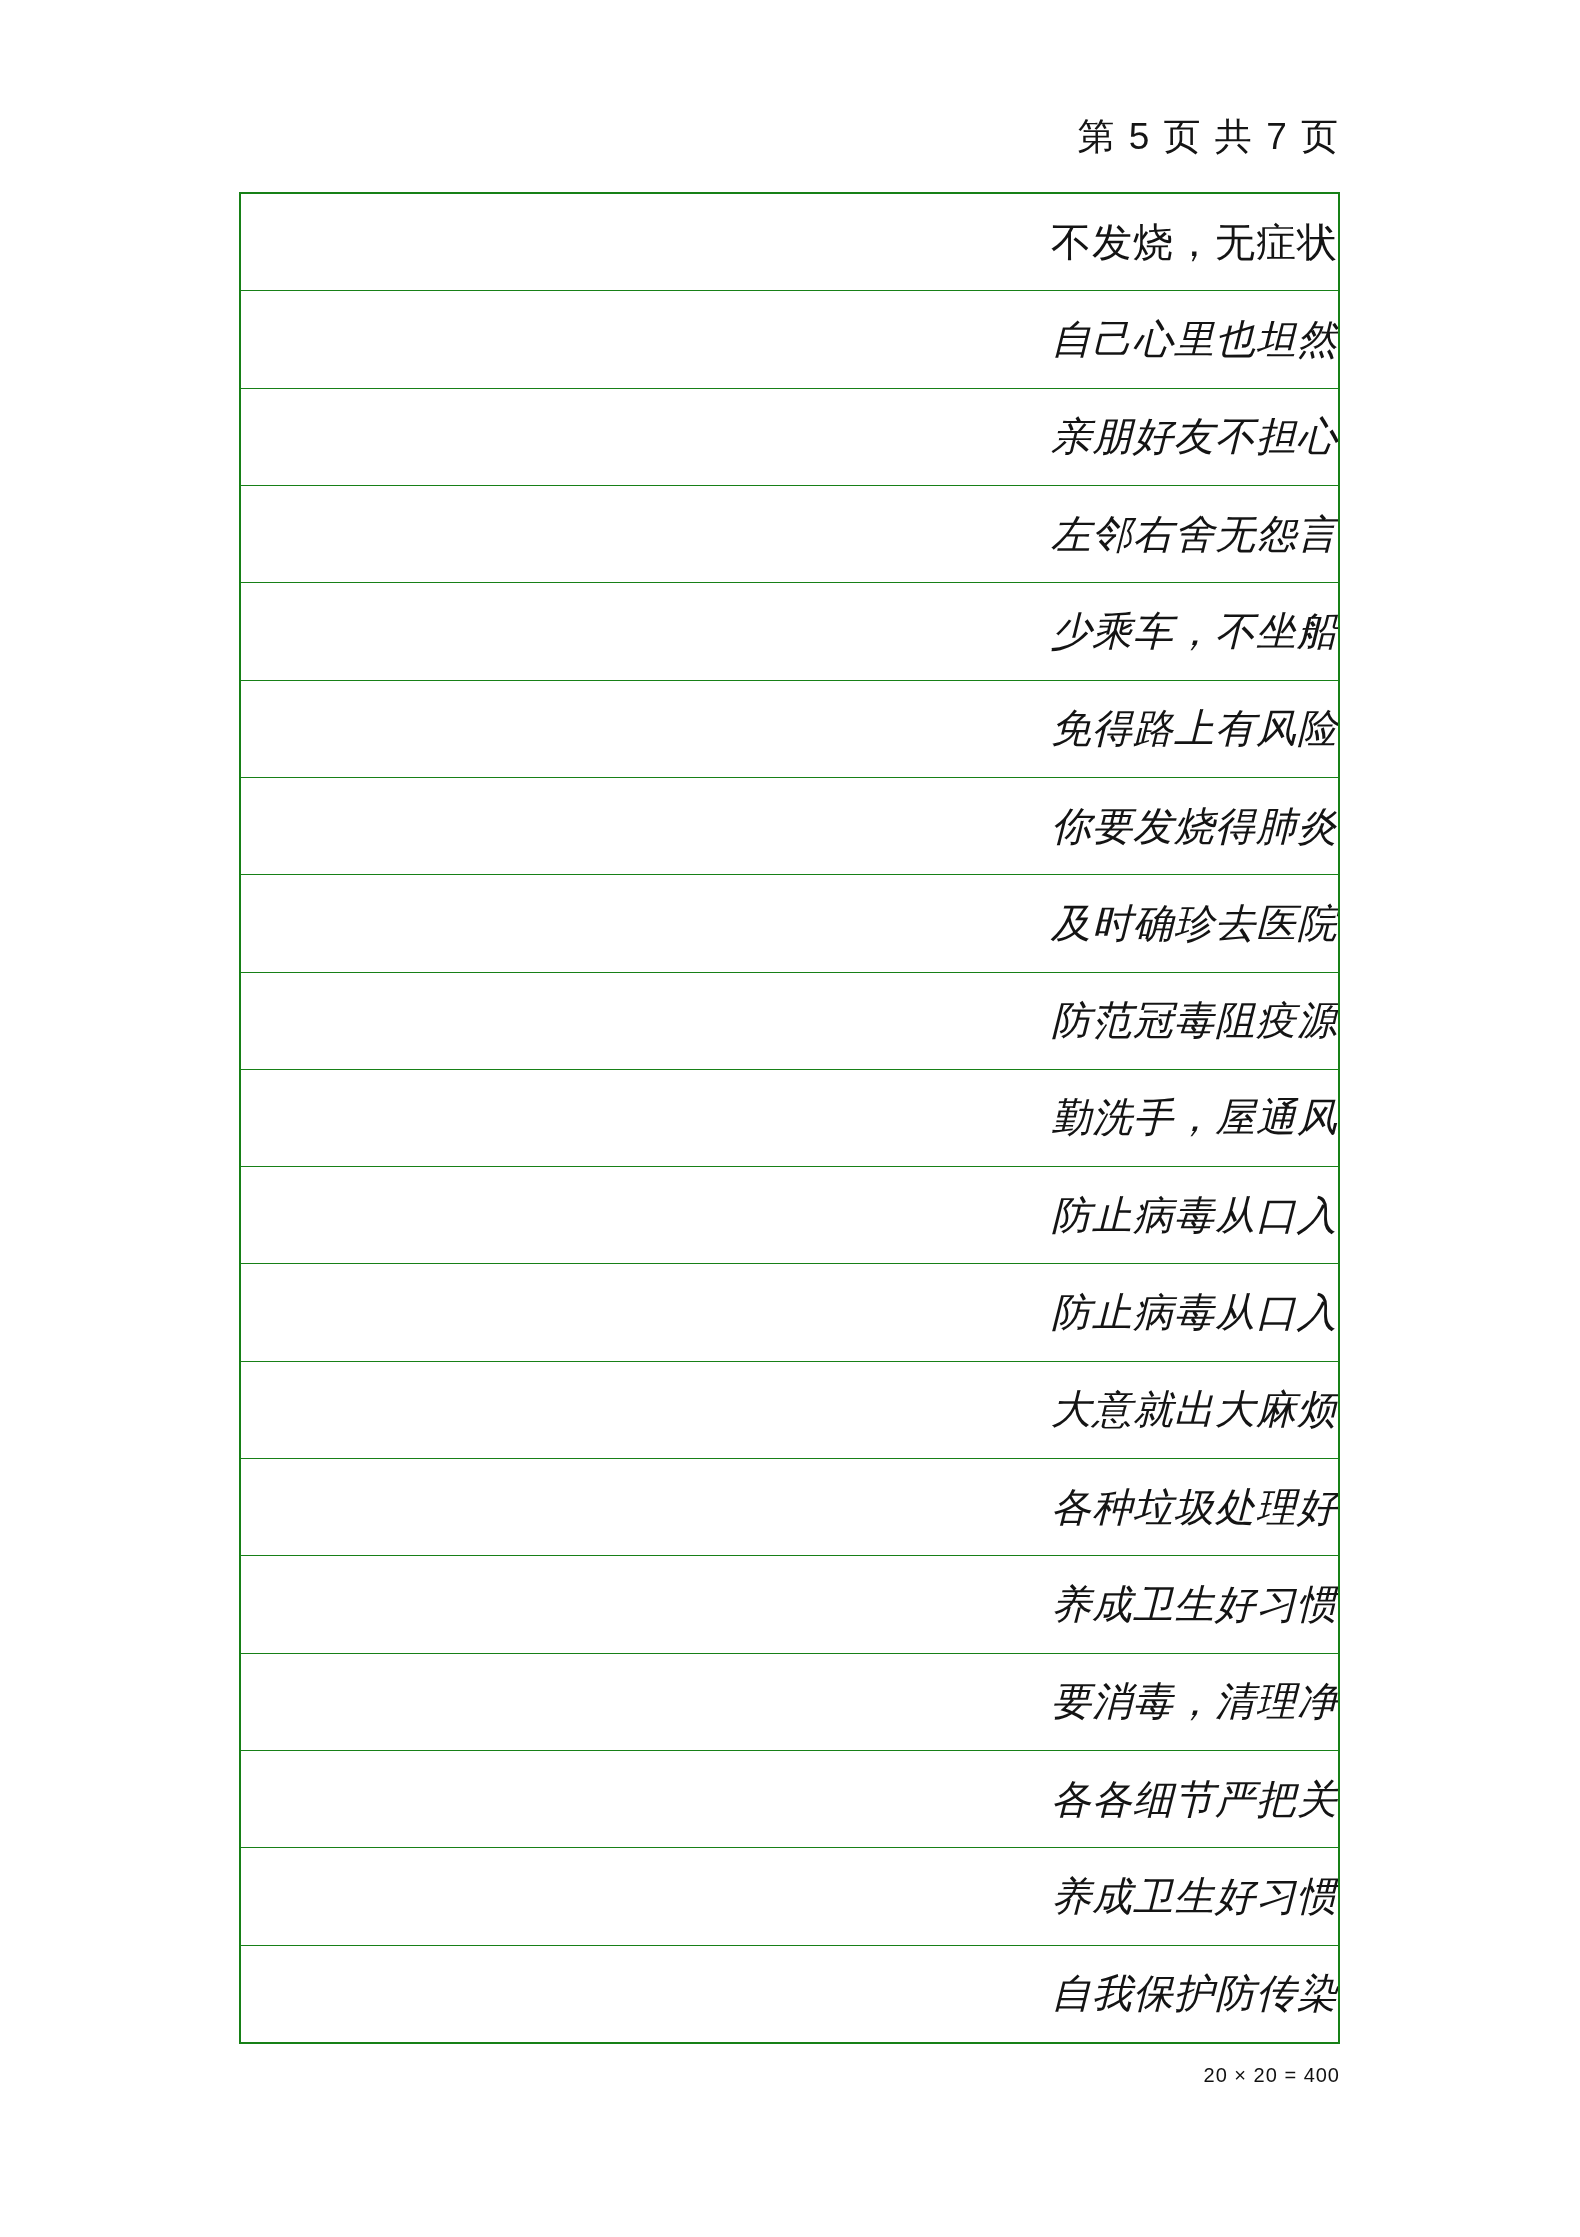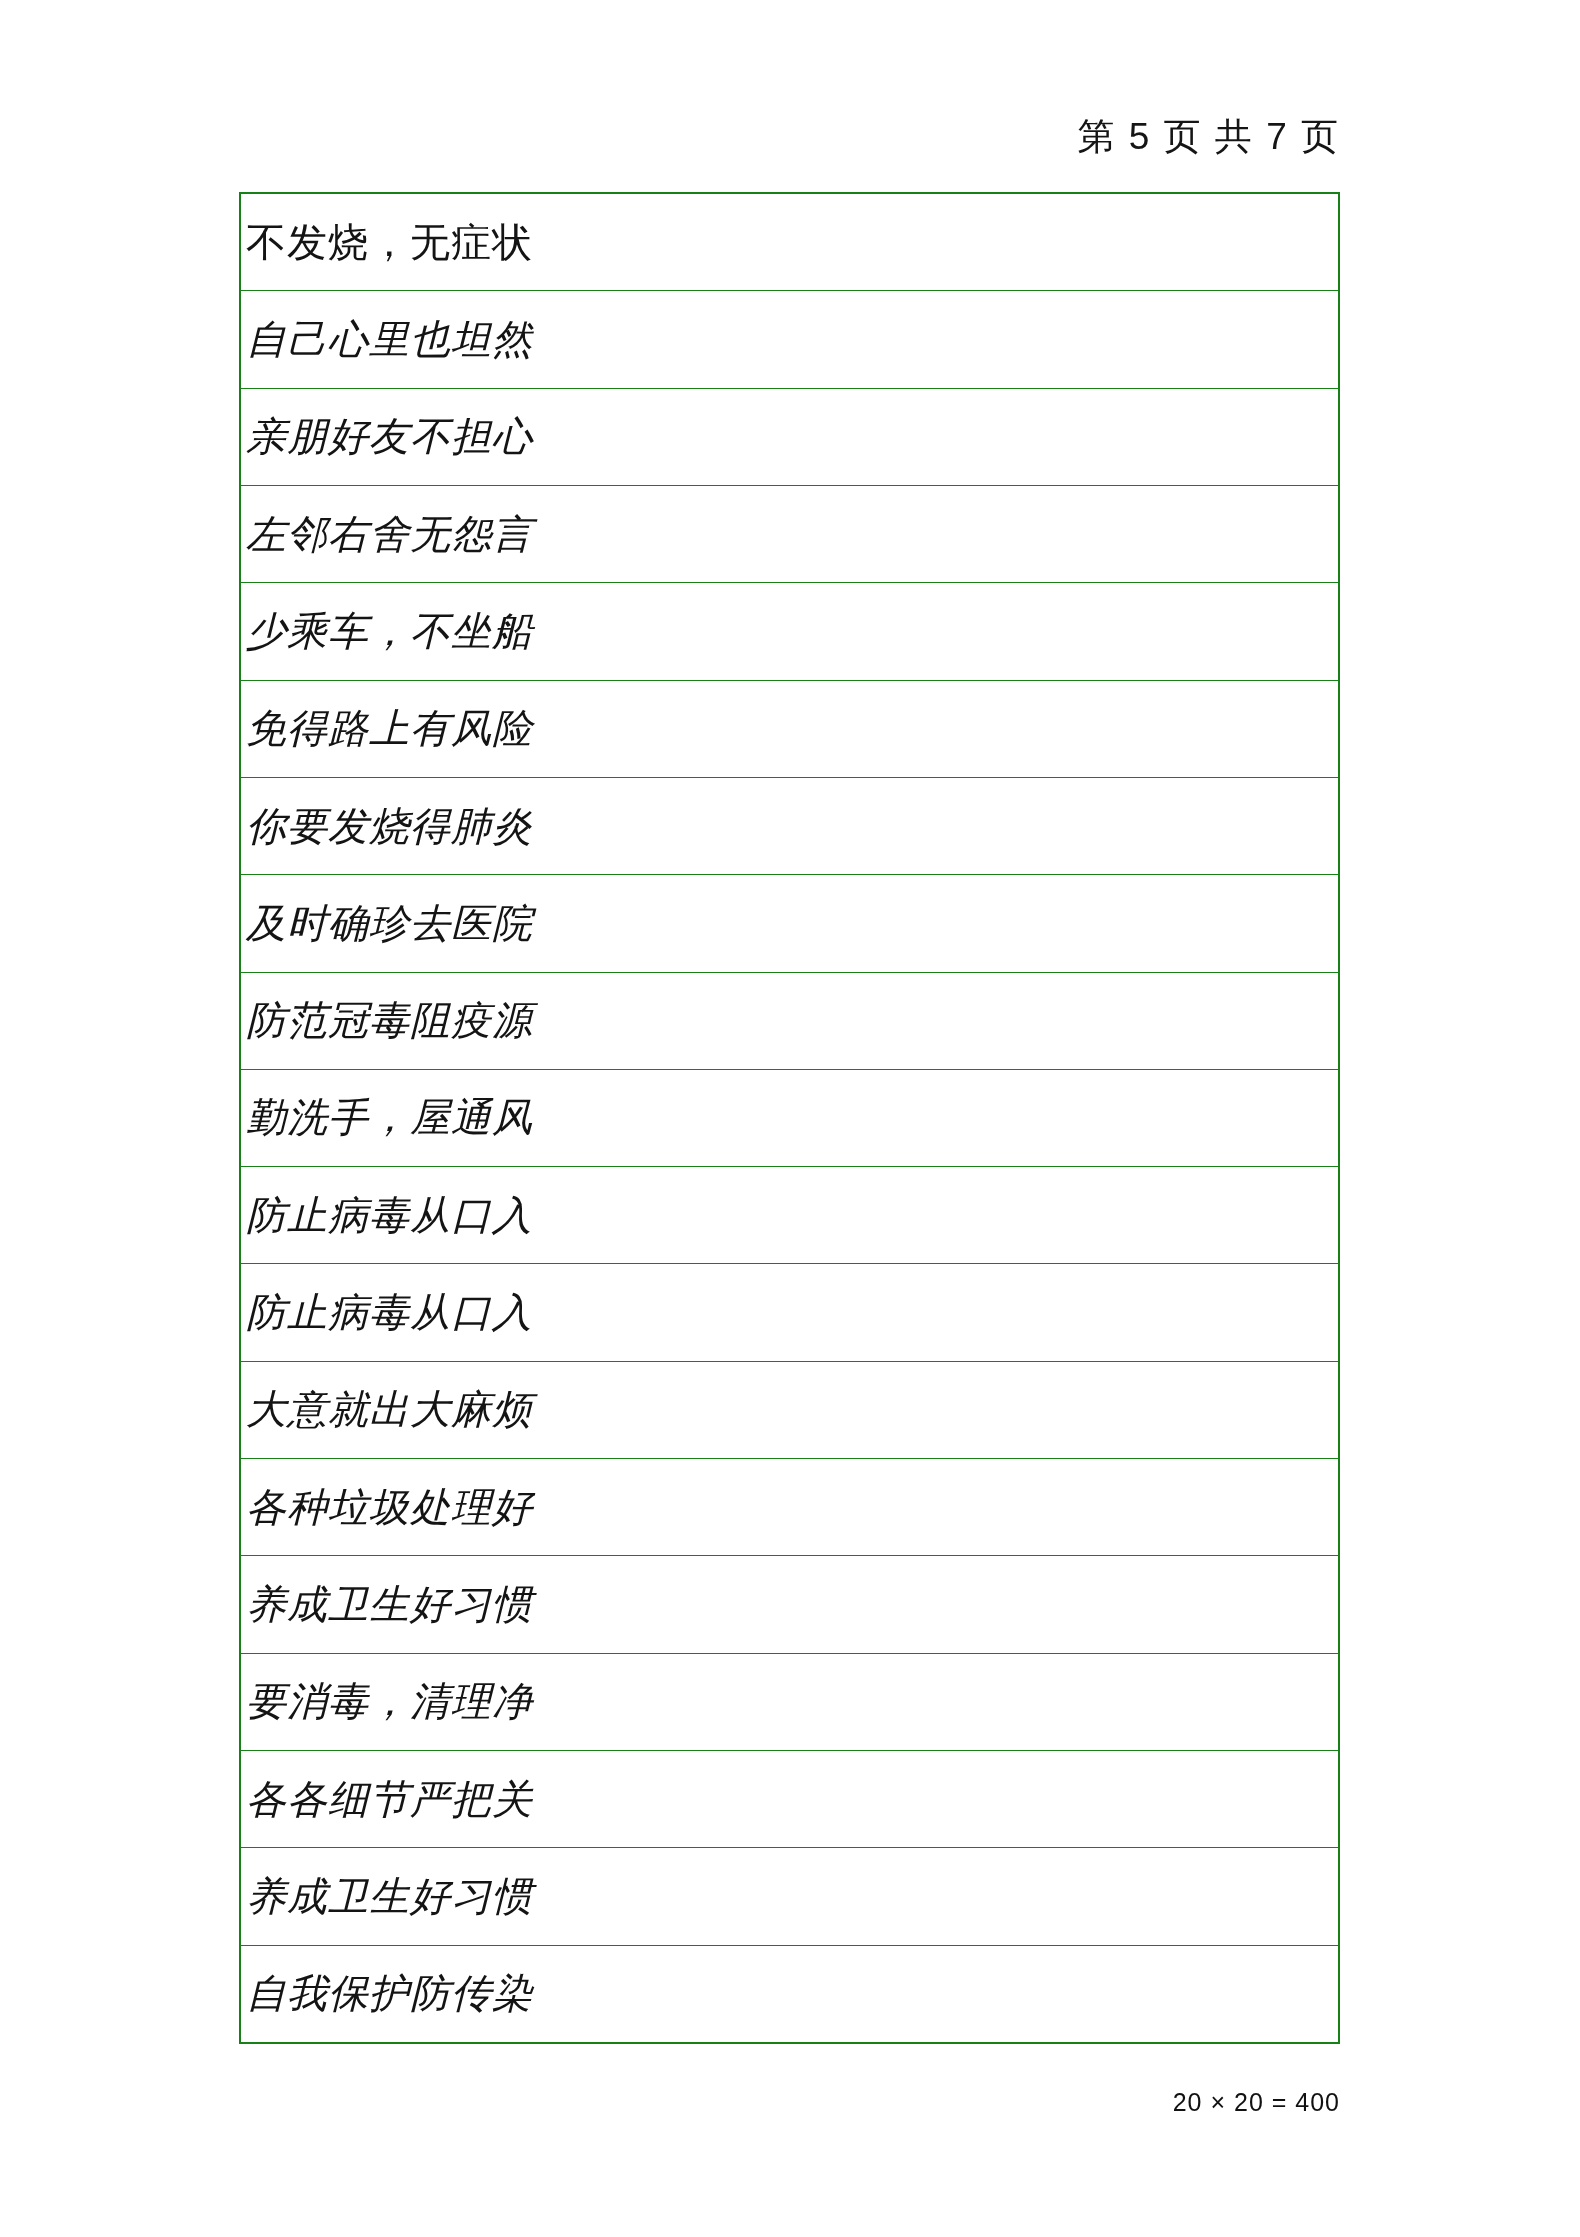--- a/index.html
+++ b/index.html
@@ -35,43 +35,43 @@
     display: flex;
     flex-direction: column;
     background: #ffffff;
   }
   .grid-row {
     flex: 1 1 0;
     display: flex;
     align-items: center;
     padding-left: 5px;
     overflow: hidden;
+    justify-content: flex-end;
   }
   .grid-row + .grid-row {
     border-top: 1.5px solid var(--grid-green, #178017);
     font-style: italic;
   }
   .row-text {
     font-size: 40px;
     letter-spacing: 1px;
     color: #141414;
     font-family: "Liberation Serif", serif;
     white-space: pre;
     font-weight: 400;
   }
   .page-footer {
     position: absolute;
     top: 2064px;
     right: 240px;
-    font-size: 25px;
+    font-size: 20px;
     letter-spacing: 1px;
     color: #111111;
     font-family: "Liberation Sans", sans-serif;
     white-space: pre;
-    margin-top: 24px;
   }
 </style>
 </head>
 <body>
 
 <div class="page-header">第 5 页 共 7 页</div>
 
 <div class="writing-grid" id="writing-grid">
     <div class="grid-row">
       <span class="row-text">不发烧，无症状</span>

